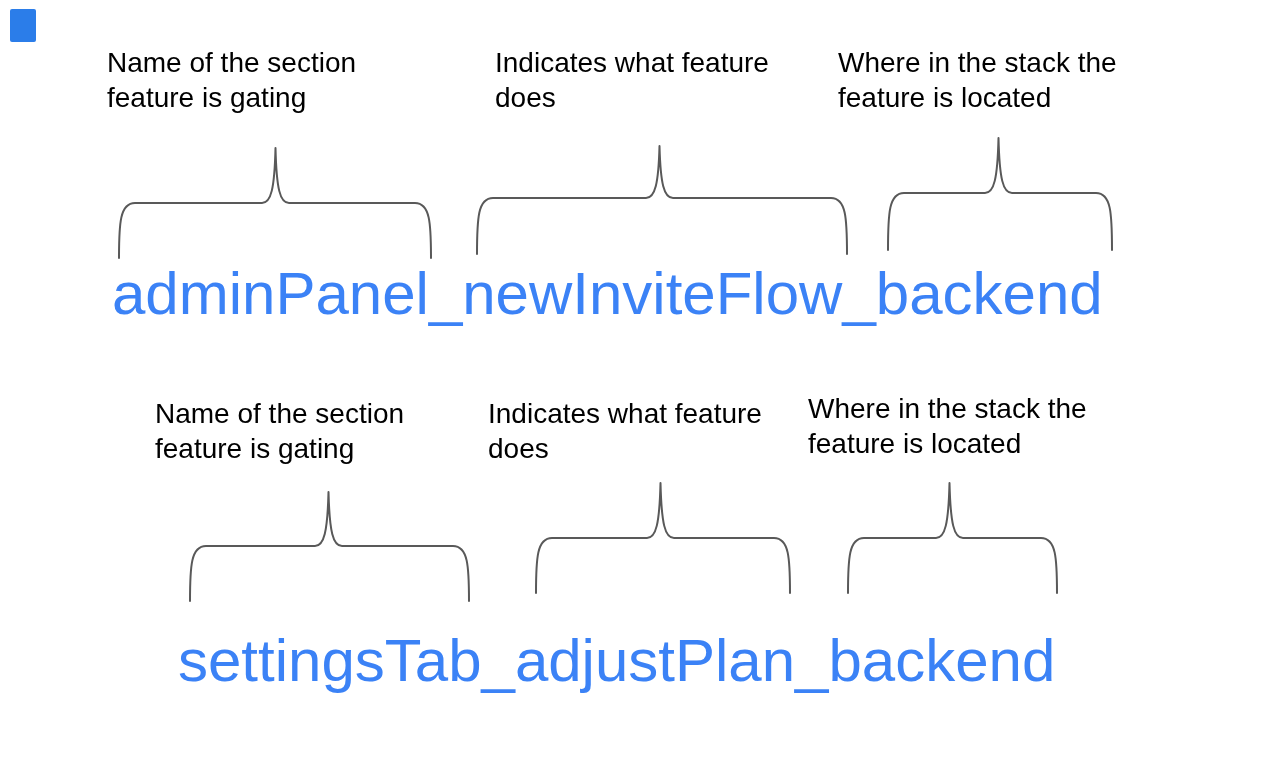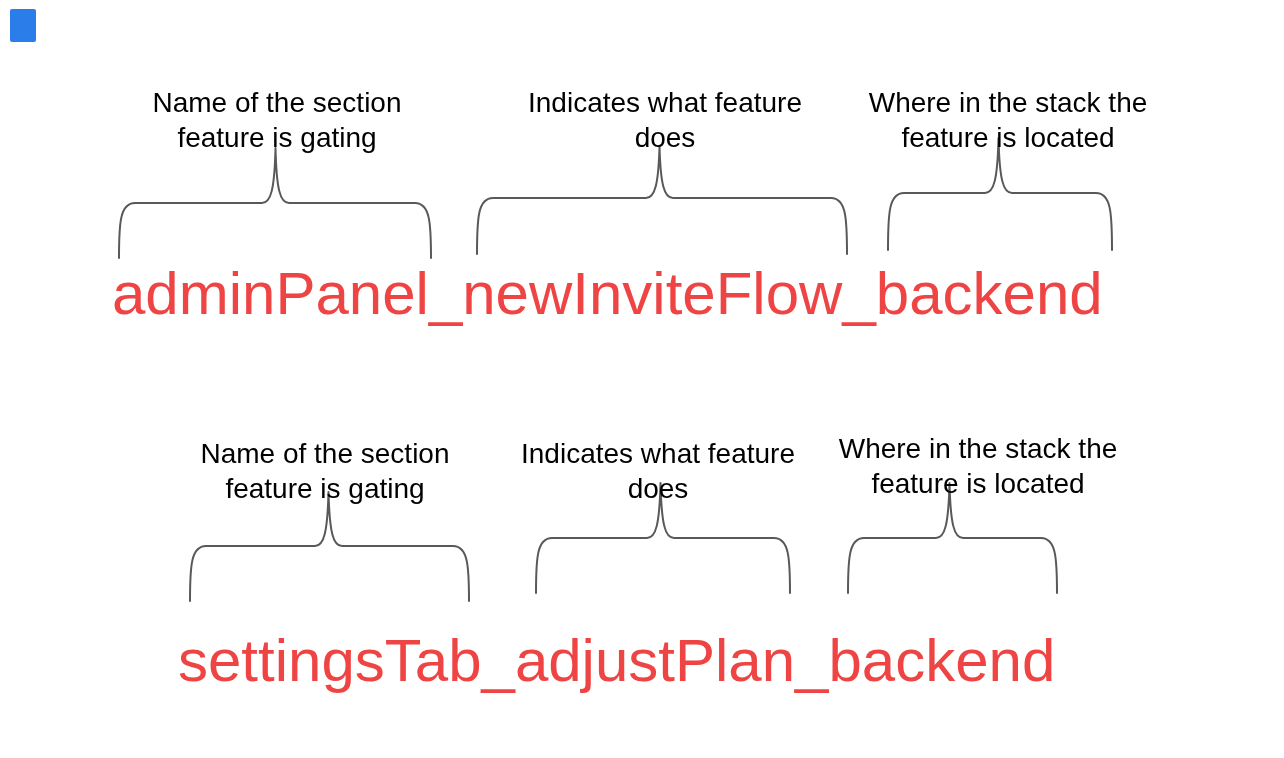--- a/index.html
+++ b/index.html
@@ -35,32 +35,30 @@
   .brace-overlay path {
     fill: none;
     stroke: #595959;
     stroke-width: 2;
     stroke-linecap: round;
     stroke-linejoin: round;
   }
   .anno-label {
     position: absolute;
     width: 340px;
-    text-align: center;
     font-size: 28px;
     line-height: 35px;
     color: #000000;
-    margin-top: 40px;
   }
   .flag-name {
     position: absolute;
     font-size: 60px;
     line-height: 60px;
     white-space: nowrap;
-    color: #ef4444;
+    color: #3b82f6;
   }
   
   .lbl-r1-1 { left: 107px; top: 45px; }
   .lbl-r1-2 { left: 495px; top: 45px; }
   .lbl-r1-3 { left: 838px; top: 45px; }
   .flag-r1  { left: 112px; top: 264px; }
   
   .lbl-r2-1 { left: 155px; top: 396px; }
   .lbl-r2-2 { left: 488px; top: 396px; }
   .lbl-r2-3 { left: 808px; top: 391px; }

